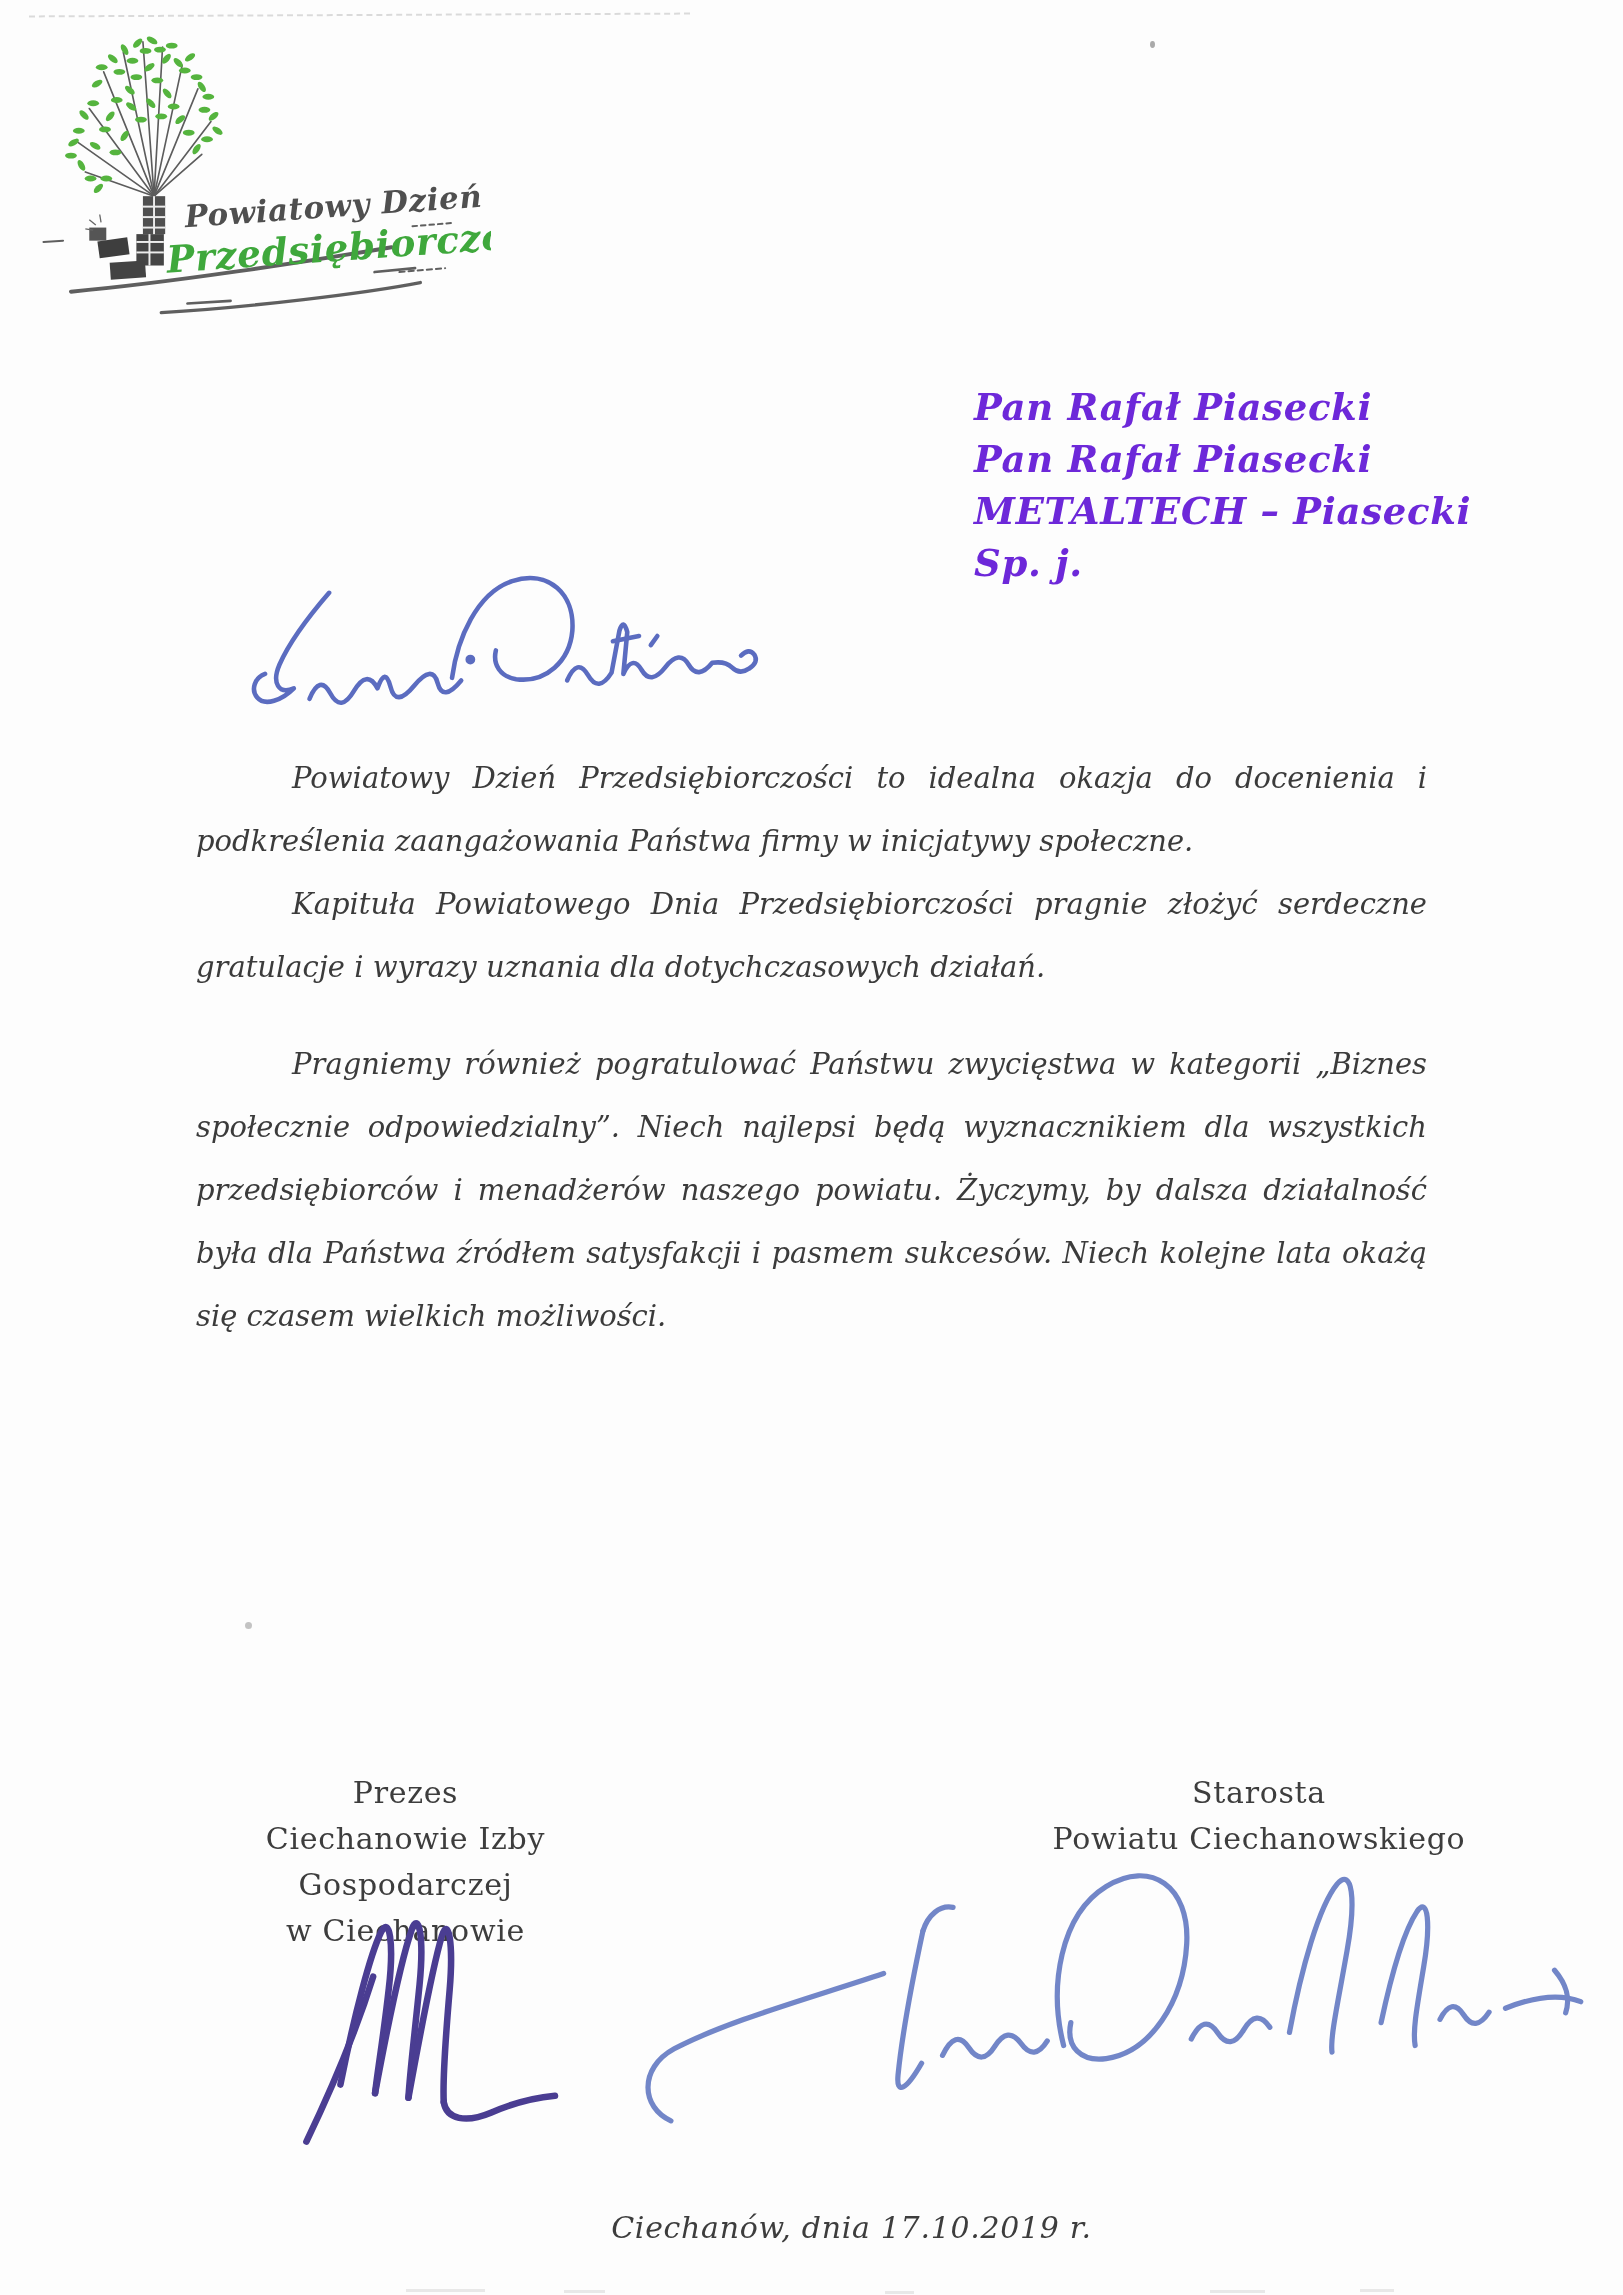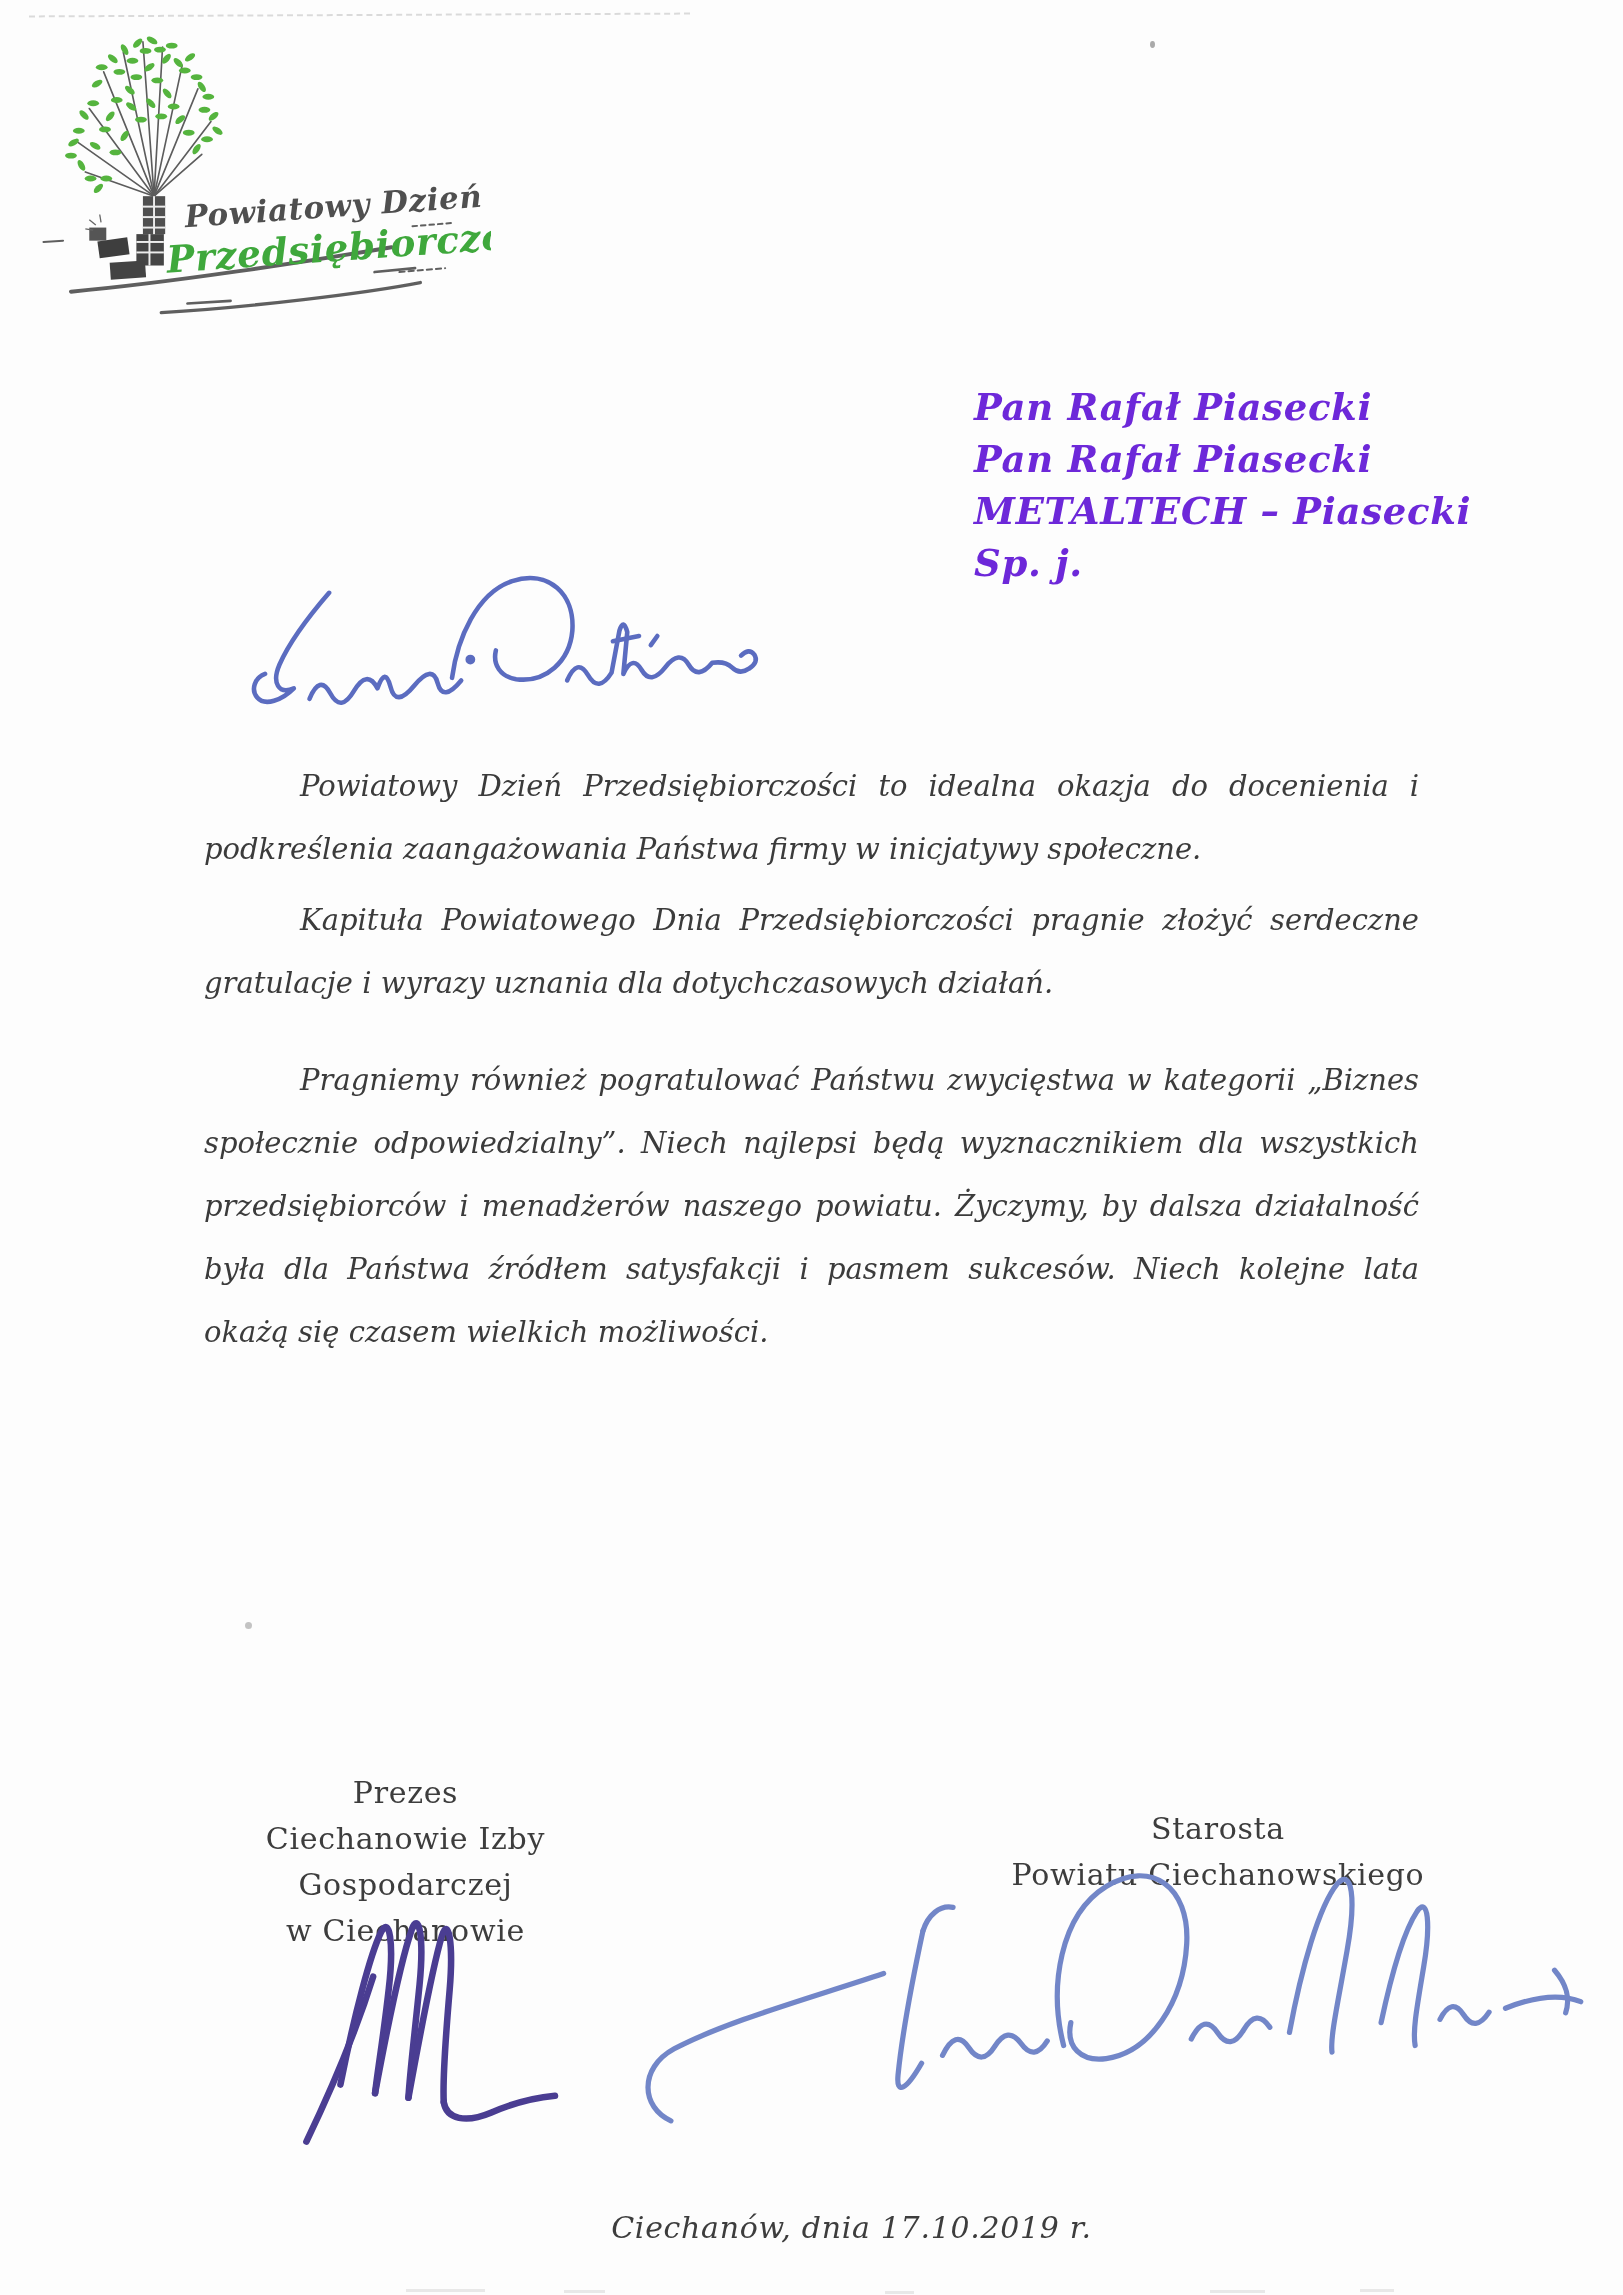--- a/index.html
+++ b/index.html
@@ -39,31 +39,31 @@
 
   
   .greeting{position:absolute;left:249px;top:568px;width:563px;height:170px;}
 
   
   .letter-body{
     position:absolute;left:196px;top:747px;width:1231px;
     font-style:italic;font-size:29px;line-height:63px;
     color:#3b3b3b;text-align:justify;
   }
-  .letter-body p{margin:8px;text-indent:96px;}
+  .letter-body p{margin:0;text-indent:96px;}
   .letter-body p.gap{margin-top:34px;}
 
   
   .sig-title{
     position:absolute;top:1770px;
     font-size:30px;line-height:46px;
     color:#3d3d3d;text-align:center;letter-spacing:0.7px;
   }
   .sig-left{left:162px;width:487px;}
-  .sig-right{left:992px;width:452px;margin-top:36px;}
+  .sig-right{left:1033px;width:452px;}
 
   
   .signature-left{position:absolute;left:275px;top:1898px;width:314px;height:249px;}
   .signature-right{position:absolute;left:576px;top:1859px;width:1008px;height:288px;}
 
   
   .dateline{
     position:absolute;left:0;top:2210px;width:1623px;
     text-align:center;font-style:italic;font-size:30px;color:#3d3d3d;
     letter-spacing:0.7px;

